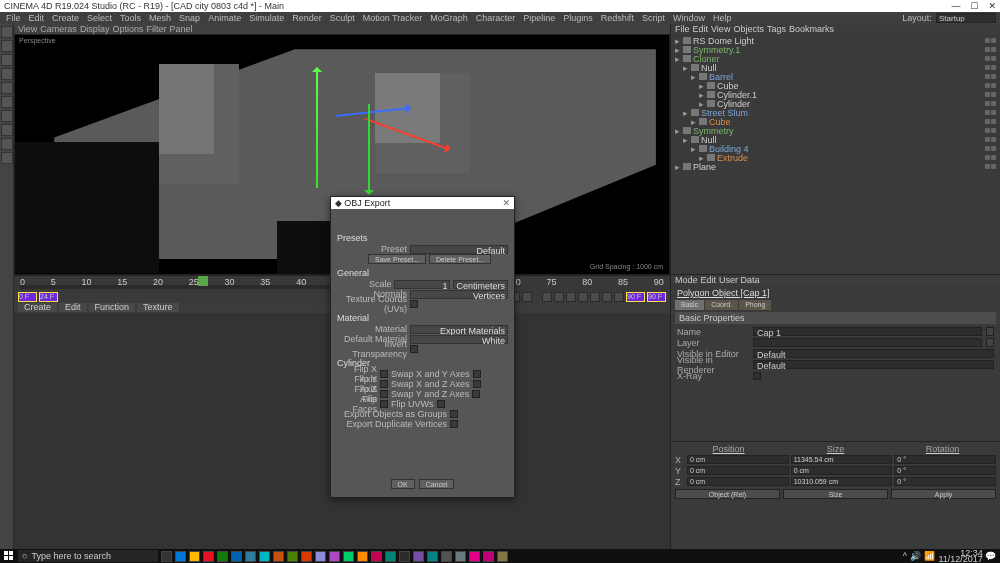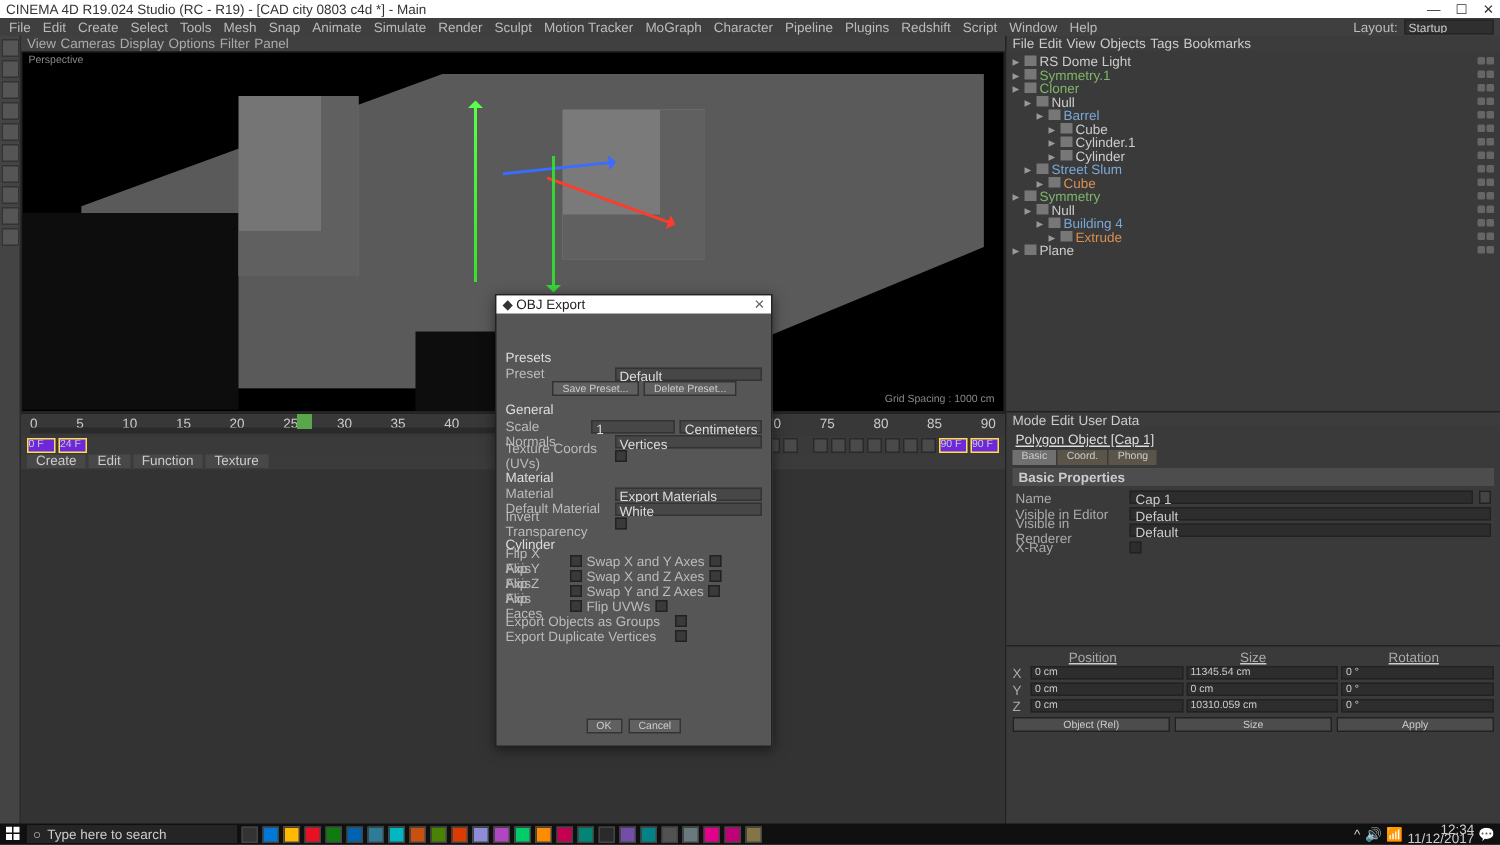--- a/index.html
+++ b/index.html
@@ -81,21 +81,21 @@
   .tree-row .lbl.orange { color: #d89050; }
   .tree-row .lbl.green  { color: #7eb56a; }
   .tree-row .lbl.blue   { color: #7aa7d6; }
 
   .attr-menubar { height: 10px; font-size: 7px; display: flex; gap: 3px; padding: 0 4px; border-top: 1px solid #222; align-items: center; }
   .attr-panel { flex: 1; background: #3a3a3a; padding: 2px 0; font-size: 7px; }
   .attr-header { padding: 2px 6px; color: #ddd; text-decoration: underline; }
   .attr-tabs { display: flex; gap: 1px; padding: 0 4px; }
   .attr-tab { background: #5a5548; padding: 0 6px; height: 10px; line-height: 10px; font-size: 7px; }
   .attr-tab.active { background: #707070; }
-  .attr-sub { background: #4d4d4d; margin: 2px 4px; padding: 1px 4px; font-weight: bold; }
+  .attr-sub { background: #4d4d4d; margin: 2px 4px; padding: 1px 4px; }
   .attr-row { display: flex; align-items: center; height: 11px; padding: 0 6px; gap: 4px; }
   .attr-row .albl { width: 72px; color: #aaa; }
   .attr-row .aval { flex: 1; background: #2d2d2d; border: 1px solid #222; height: 9px; padding: 0 3px; color: #ccc; }
   .attr-row .aspin { width: 8px; height: 9px; background: #444; border: 1px solid #222; }
   .attr-row .achk { width: 8px; height: 8px; background: #2d2d2d; border: 1px solid #222; }
 
   .coord-panel { border-top: 1px solid #222; padding: 2px 4px; }
   .coord-head { display: flex; font-size: 7px; text-decoration: underline; }
   .coord-head div { flex: 1; text-align: center; color: #aaa; }
   .coord-row { display: flex; gap: 2px; height: 10px; margin-top: 1px; }
@@ -103,21 +103,21 @@
   .coord-row .cv { flex: 1; background: #2d2d2d; border: 1px solid #222; height: 9px; font-size: 7px; padding: 0 2px; }
   .coord-btn-row { display: flex; gap: 3px; margin-top: 2px; }
   .coord-btn-row .cb { flex: 1; background: #4c4c4c; border: 1px solid #222; height: 10px; text-align: center; line-height: 10px; font-size: 7px; }
 
   
   .dialog { position: absolute; left: 330px; top: 196px; width: 185px; background: #565656; border: 1px solid #222; box-shadow: 0 2px 8px rgba(0,0,0,0.5); }
   .dlg-title { height: 12px; background: #fff; color: #222; display: flex; align-items: center; padding: 0 4px; font-size: 8px; }
   .dlg-title .x { margin-left: auto; color: #666; }
   .dlg-body { padding: 20px 6px 2px; font-size: 7px; }
   .dlg-sec { color: #ddd; margin-top: 4px; margin-bottom: 1px; }
-  .dlg-row { display: flex; align-items: center; height: 10px; gap: 3px; }
+  .dlg-row { display: flex; align-items: center; height: 10px; gap: 3px; text-align: right; }
   .dlg-row .dl { width: 70px; color: #bbb; }
   .dlg-row .dv { flex: 1; background: #474747; border: 1px solid #333; height: 9px; padding: 0 2px; color: #ddd; }
   .dlg-row .dv.sm { flex: 0 0 56px; }
   .dlg-row .dck { width: 8px; height: 8px; background: #3a3a3a; border: 1px solid #222; }
   .dlg-btn { background: #606060; border: 1px solid #333; height: 10px; padding: 0 6px; font-size: 7px; line-height: 10px; }
   .dlg-btns { display: flex; justify-content: center; gap: 4px; padding: 50px 0 6px; }
 
   
   .taskbar { position: absolute; left: 0; right: 0; bottom: 0; height: 14px; background: #101010; display: flex; align-items: center; gap: 3px; padding: 0 3px; }
   .tb-start { width: 12px; height: 12px; display: flex; align-items: center; justify-content: center; }
@@ -420,20 +420,25 @@
       <div class="attr-header">Polygon Object [Cap 1]</div>
       <div class="attr-tabs">
         <div class="attr-tab active">Basic</div>
         <div class="attr-tab">Coord.</div>
         <div class="attr-tab">Phong</div>
       </div>
       <div class="attr-sub">Basic Properties</div>
       <div class="attr-row">
         <div class="albl">Name</div>
         <div class="aval">Cap 1</div>
+        <div class="aspin"></div>
+      </div>
+      <div class="attr-row">
+        <div class="albl">Layer</div>
+        <div class="aval"></div>
         <div class="aspin"></div>
       </div>
       <div class="attr-row">
         <div class="albl">Visible in Editor</div>
         <div class="aval">Default</div>
       </div>
       <div class="attr-row">
         <div class="albl">Visible in Renderer</div>
         <div class="aval">Default</div>
       </div>

